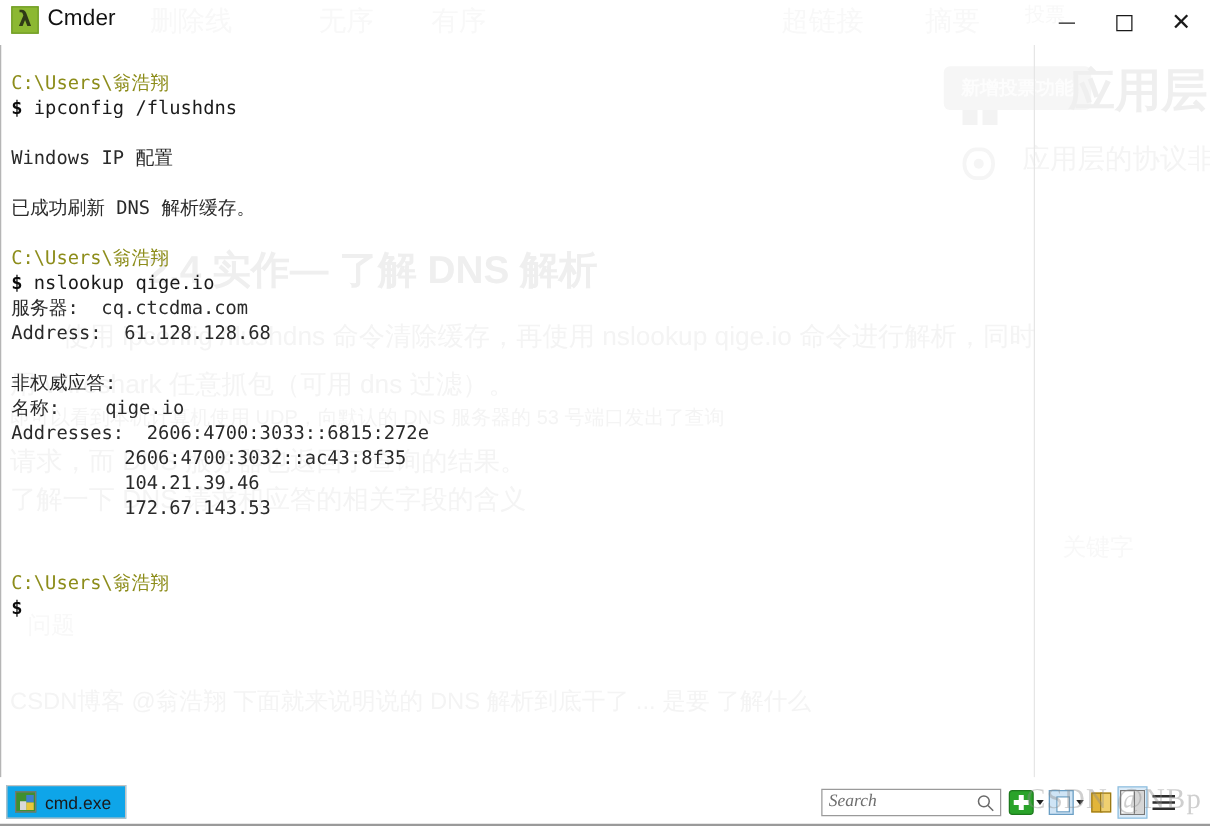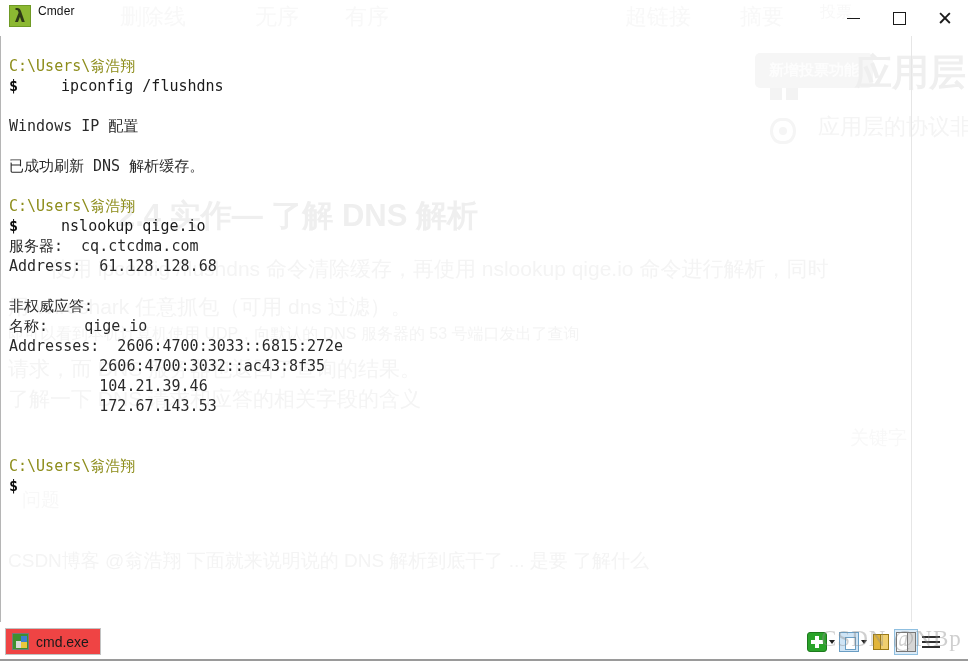--- a/index.html
+++ b/index.html
@@ -96,21 +96,21 @@
     justify-content: center;
     font-family: "DejaVu Sans", sans-serif;
     font-size: 17px;
     line-height: 1;
     color: #2f3a17;
     font-weight: bold;
   }
   .title-text {
     position: absolute;
     left: 38px; top: 4px;
-    font-size: 12px;
+    font-size: 18px;
     color: #111111;
     font-family: "Liberation Sans", sans-serif;
     letter-spacing: 0.1px;
     text-align: center;
   }
   .wincontrols {
     position: absolute;
     right: 0; top: 0;
     height: 36px;
     display: flex;
@@ -145,21 +145,21 @@
     font-size: 19px;
     line-height: 13px;
     color: #1a1a1a;
   }
 
   
   .console {
     position: absolute;
     left: 0;
     top: 36px;
-    width: 912px;
+    width: 828px;
     height: 586px;
     background: transparent;
     border-left: 1px solid #b5b5b5;
     border-right: 1px solid #e6e6e6;
     box-sizing: border-box;
     z-index: 2;
     overflow: hidden;
   }
   .console-inner {
     position: absolute;
@@ -167,21 +167,21 @@
     top: 20px;
     right: 0;
     font-family: "DejaVu Sans Mono", "Liberation Mono", monospace;
     font-size: 15px;
     line-height: 20px;
     white-space: pre;
   }
   .cl { height: 20px; }
   .c-prompt { color: #8d8d1b; }
   .c-sigil  { color: #0b0b0b; font-weight: bold; }
-  .c-cmd    { color: #1b1b1b; padding-left: 34px; }
+  .c-cmd    { color: #1b1b1b; }
   .c-out    { color: #2a2a2a; }
 
   
   .statusbar {
     position: absolute;
     left: 0;
     top: 622px;
     width: 968px;
     height: 39px;
     background: #ffffff;
@@ -193,21 +193,21 @@
   .tab {
     position: absolute;
     left: 5px;
     top: 5px;
     height: 27px;
     display: flex;
     align-items: center;
     gap: 7px;
     padding: 0 11px 0 6px;
     border: 1px solid #c2c2c2;
-    background: #ef4444;
+    background: #0ea5e9;
     box-sizing: border-box;
   }
   .tab-icon {
     width: 17px;
     height: 17px;
     position: relative;
     background: #3f8f2f;
     border: 1px solid #777;
     box-sizing: border-box;
     overflow: hidden;
@@ -446,20 +446,27 @@
     <div class="tab">
       <span class="tab-icon">
         <i class="b1"></i>
           <i class="b2"></i>
           <i class="b3"></i>
       </span>
       <span class="tab-label">cmd.exe</span>
     </div>
   </div>
 
+  <div class="searchbox">
+    <input class="search-input" type="text" placeholder="Search" style="">
+    <svg class="search-icon" viewBox="0 0 16 16">
+      <circle cx="6.5" cy="6.5" r="4.6" fill="none" stroke="#6a6a6a" stroke-width="1.3"></circle>
+      <line x1="10" y1="10" x2="14.5" y2="14.5" stroke="#6a6a6a" stroke-width="1.3"></line>
+    </svg>
+  </div>
 
   <div class="tools">
     <div class="tool">
       <span class="ic ic-newtab"></span>
       <span class="caret"></span>
     </div>
     <div class="tool">
       <span class="ic ic-page"></span>
       <span class="caret"></span>
     </div>

